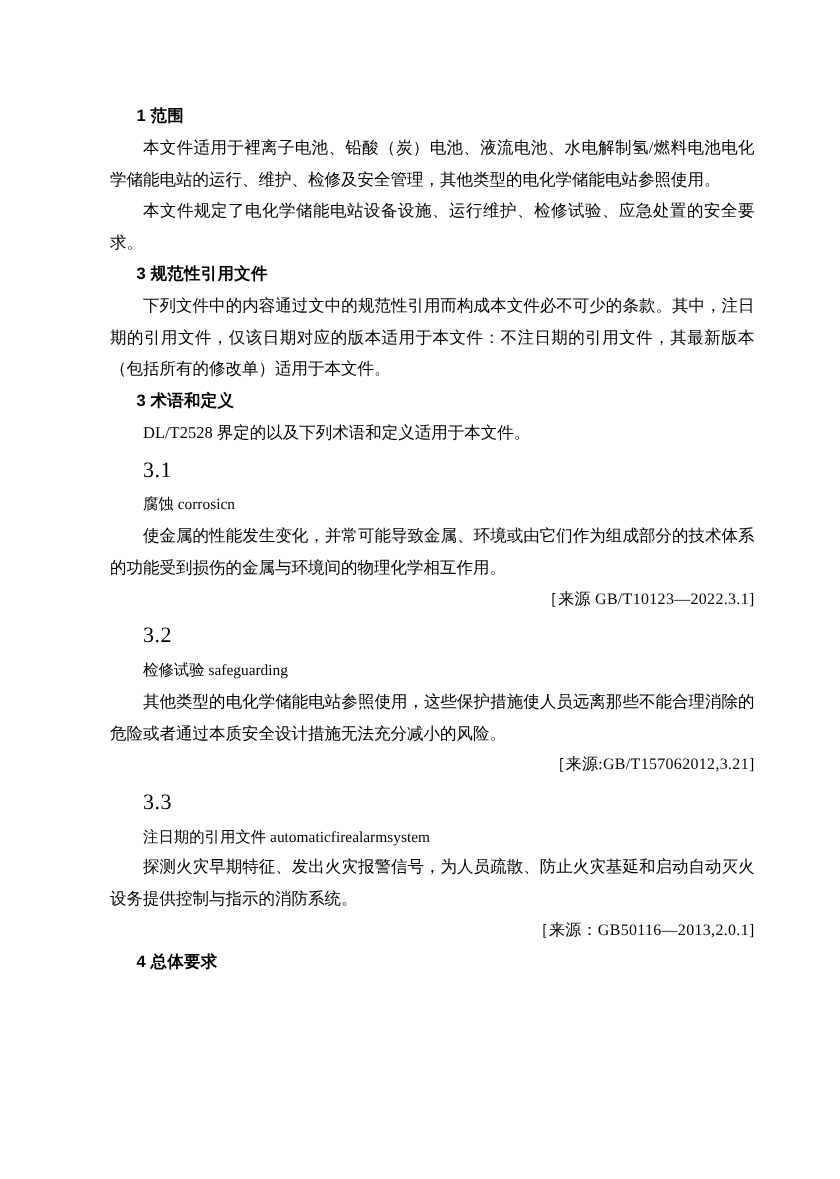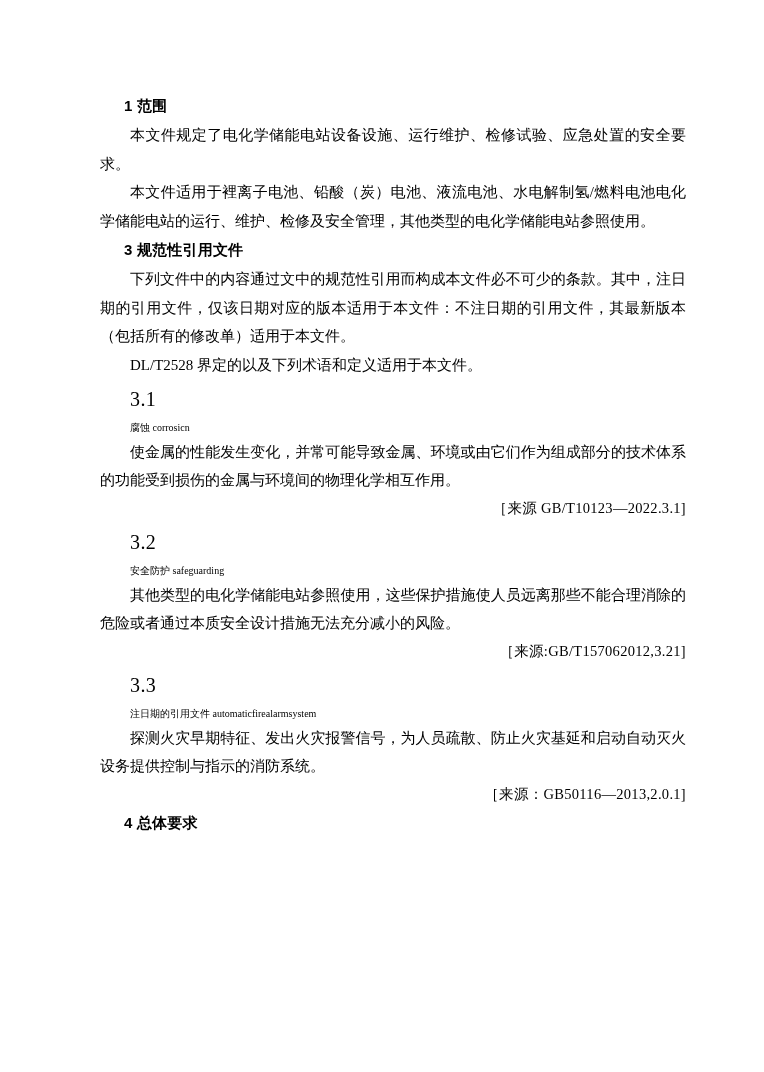--- a/index.html
+++ b/index.html
@@ -46,21 +46,21 @@
   .label-line {
     margin: 0;
     padding: 0;
     text-indent: 30px;
     font-size: 20px;
   }
   .term-line {
     margin: 0;
     padding: 0;
     text-indent: 30px;
-    font-size: 10px;
+    font-size: 14px;
   }
   .mono-ish {
     font-family: "Liberation Serif", "DejaVu Serif", serif;
     letter-spacing: 0.4px;
   }
   .src-line {
     margin: 0;
     padding: 0;
     text-indent: 30px;
     font-size: 14.5px;
@@ -68,35 +68,36 @@
     text-align: right;
   }
 </style>
 </head>
 <body>
 
 <div class="page">
   <div class="doc-body">
 
     <div class="heading">1 范围</div>
+    <p class="para">本文件适用于裡离子电池、铅酸（炭）电池、液流电池、水电解制氢/燃料电池电化学储能电站的运行、维护、检修及安全管理，其他类型的电化学储能电站参照使用。</p>
     <p class="para">本文件规定了电化学储能电站设备设施、运行维护、检修试验、应急处置的安全要求。</p>
-    <p class="para">本文件适用于裡离子电池、铅酸（炭）电池、液流电池、水电解制氢/燃料电池电化学储能电站的运行、维护、检修及安全管理，其他类型的电化学储能电站参照使用。</p>
 
     <div class="heading">3 规范性引用文件</div>
     <p class="para">下列文件中的内容通过文中的规范性引用而构成本文件必不可少的条款。其中，注日期的引用文件，仅该日期对应的版本适用于本文件：不注日期的引用文件，其最新版本（包括所有的修改单）适用于本文件。</p>
 
+    <div class="heading">3 术语和定义</div>
     <p class="para">DL/T2528 界定的以及下列术语和定义适用于本文件。</p>
 
     <p class="label-line mono-ish">3.1</p>
     <p class="term-line">腐蚀 corrosicn</p>
     <p class="para">使金属的性能发生变化，并常可能导致金属、环境或由它们作为组成部分的技术体系的功能受到损伤的金属与环境间的物理化学相互作用。</p>
     <p class="src-line mono-ish">［来源 GB/T10123—2022.3.1]</p>
 
     <p class="label-line mono-ish">3.2</p>
-    <p class="term-line">安全防护 safeguarding</p>
+    <p class="term-line">检修试验 safeguarding</p>
     <p class="para">其他类型的电化学储能电站参照使用，这些保护措施使人员远离那些不能合理消除的危险或者通过本质安全设计措施无法充分减小的风险。</p>
     <p class="src-line mono-ish">［来源:GB/T157062012,3.21]</p>
 
     <p class="label-line mono-ish">3.3</p>
     <p class="term-line">注日期的引用文件 automaticfirealarmsystem</p>
     <p class="para">探测火灾早期特征、发出火灾报警信号，为人员疏散、防止火灾基延和启动自动灭火设务提供控制与指示的消防系统。</p>
     <p class="src-line mono-ish">［来源：GB50116—2013,2.0.1]</p>
 
     <div class="heading">4 总体要求</div>
 

